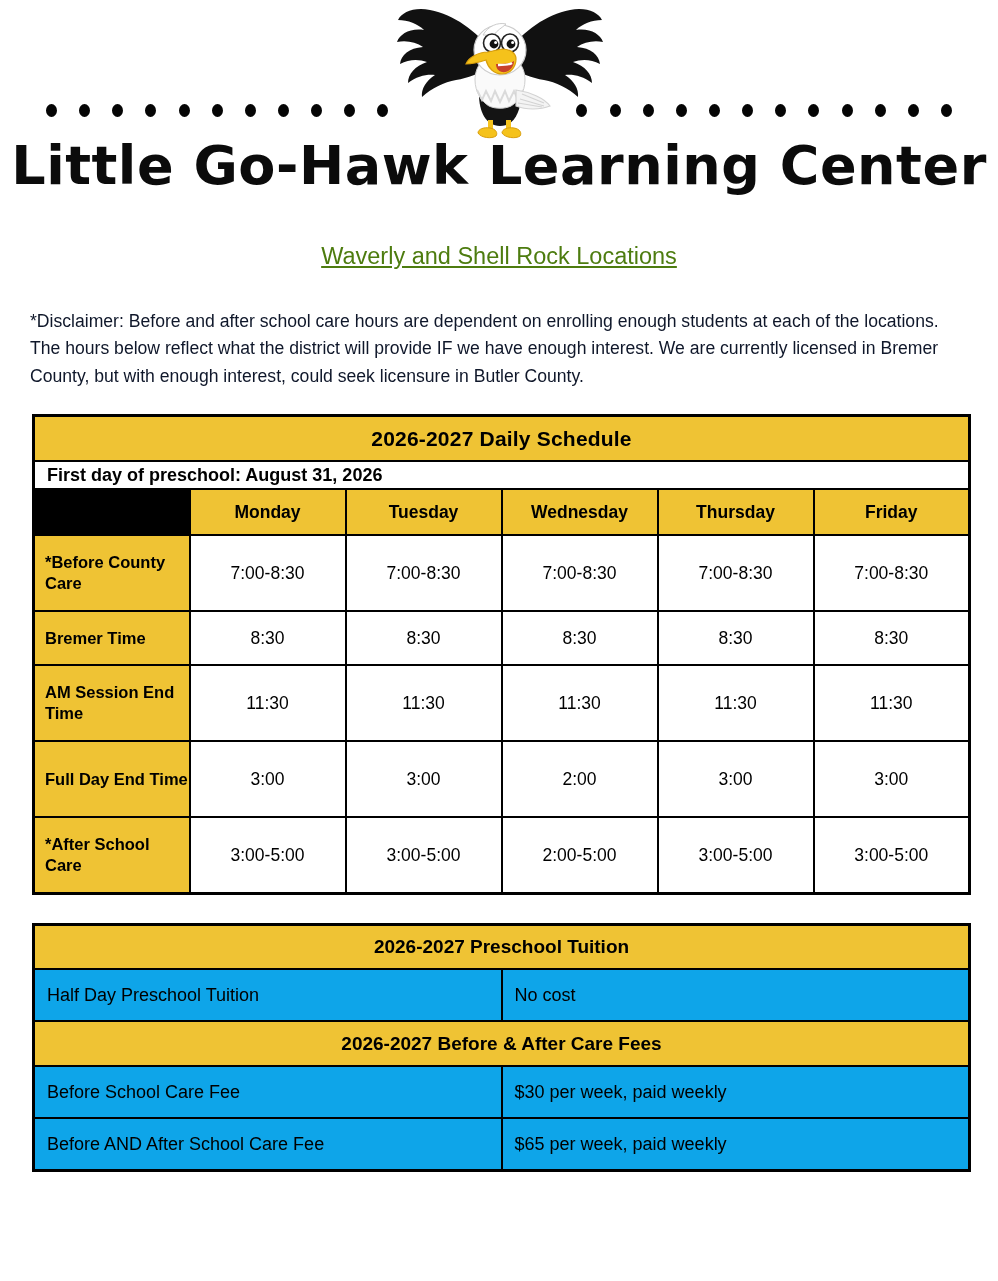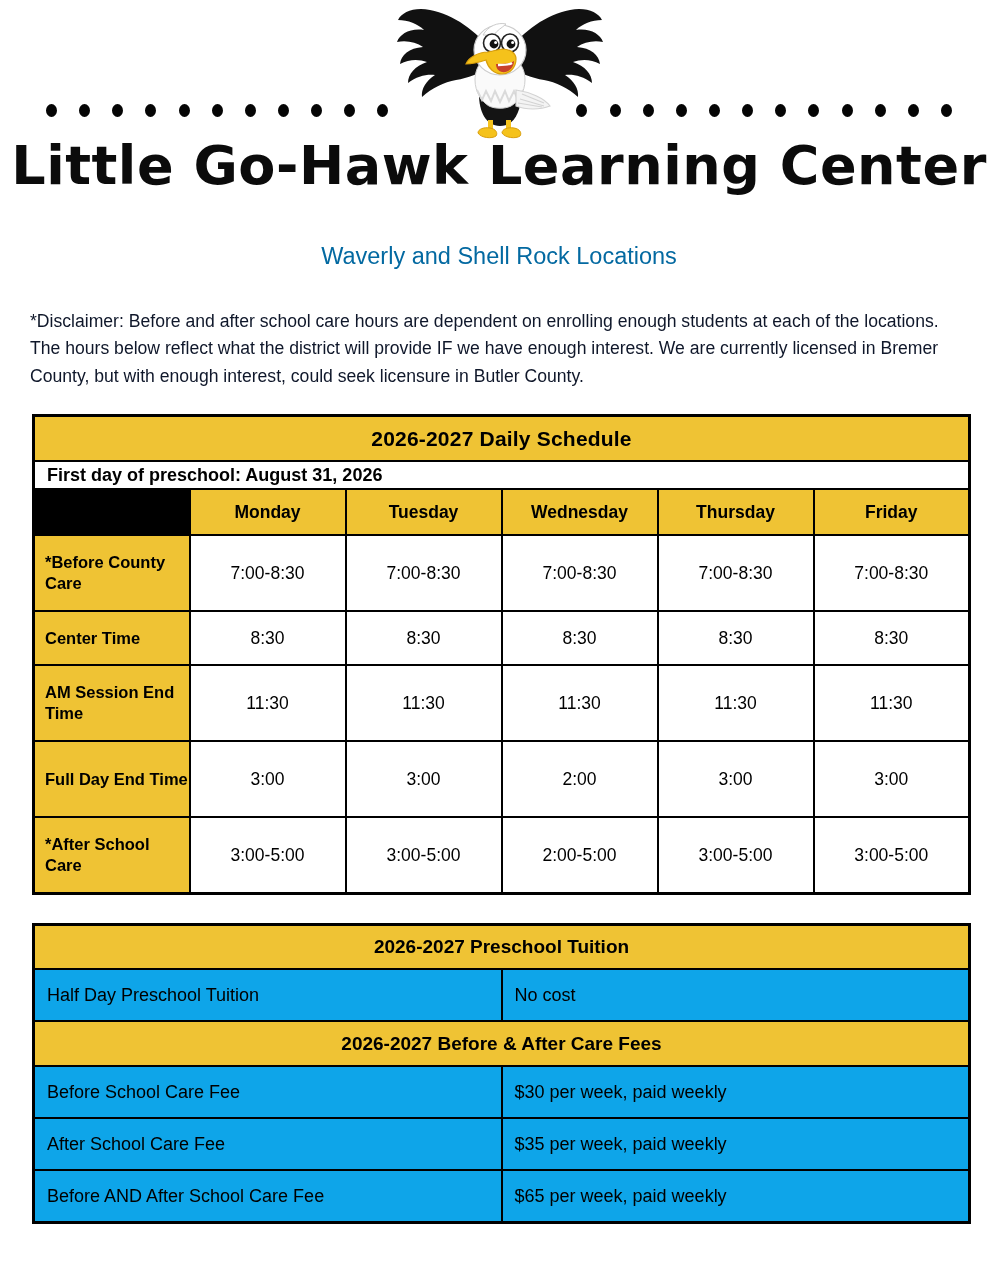--- a/index.html
+++ b/index.html
@@ -60,23 +60,24 @@
     font-size: 53px;
     letter-spacing: 0.5px;
     line-height: 1;
     color: #0b0b0b;
     transform: scaleX(1.02);
   }
 
   .subtitle {
     text-align: center;
     font-size: 23.5px;
-    color: #0369a1;
+    color: #4d7c0f;
     margin-top: 18px;
     font-family: "Liberation Sans", sans-serif;
+    text-decoration: underline;
   }
 
   
   .disclaimer {
     margin: 38px 30px 0 30px;
     width: 938px;
     font-size: 17.6px;
     line-height: 1.55;
     color: #0f172a;
     text-align: left;
@@ -275,21 +276,21 @@
 
     <tr>
           <td class="rowlabel rowlabel-tall">*Before County Care</td>
           <td class="cell">7:00-8:30</td>
           <td class="cell">7:00-8:30</td>
           <td class="cell">7:00-8:30</td>
           <td class="cell">7:00-8:30</td>
           <td class="cell">7:00-8:30</td>
         </tr>
         <tr>
-          <td class="rowlabel rowlabel-short">Center Time</td>
+          <td class="rowlabel rowlabel-short">Bremer Time</td>
           <td class="cell">8:30</td>
           <td class="cell">8:30</td>
           <td class="cell">8:30</td>
           <td class="cell">8:30</td>
           <td class="cell">8:30</td>
         </tr>
         <tr>
           <td class="rowlabel rowlabel-tall">AM Session End Time</td>
           <td class="cell">11:30</td>
           <td class="cell">11:30</td>
@@ -333,22 +334,18 @@
           <td class="rcell">No cost</td>
         </tr>
         <tr>
           <td class="section-head" colspan="2">2026-2027 Before &amp; After Care Fees</td>
         </tr>
         <tr>
           <td class="lcell">Before School Care Fee</td>
           <td class="rcell">$30 per week, paid weekly</td>
         </tr>
         <tr>
-          <td class="lcell">After School Care Fee</td>
-          <td class="rcell">$35 per week, paid weekly</td>
-        </tr>
-        <tr>
           <td class="lcell">Before AND After School Care Fee</td>
           <td class="rcell">$65 per week, paid weekly</td>
         </tr>
       </tbody>
   </table>
 </div>
 
 </body></html>

